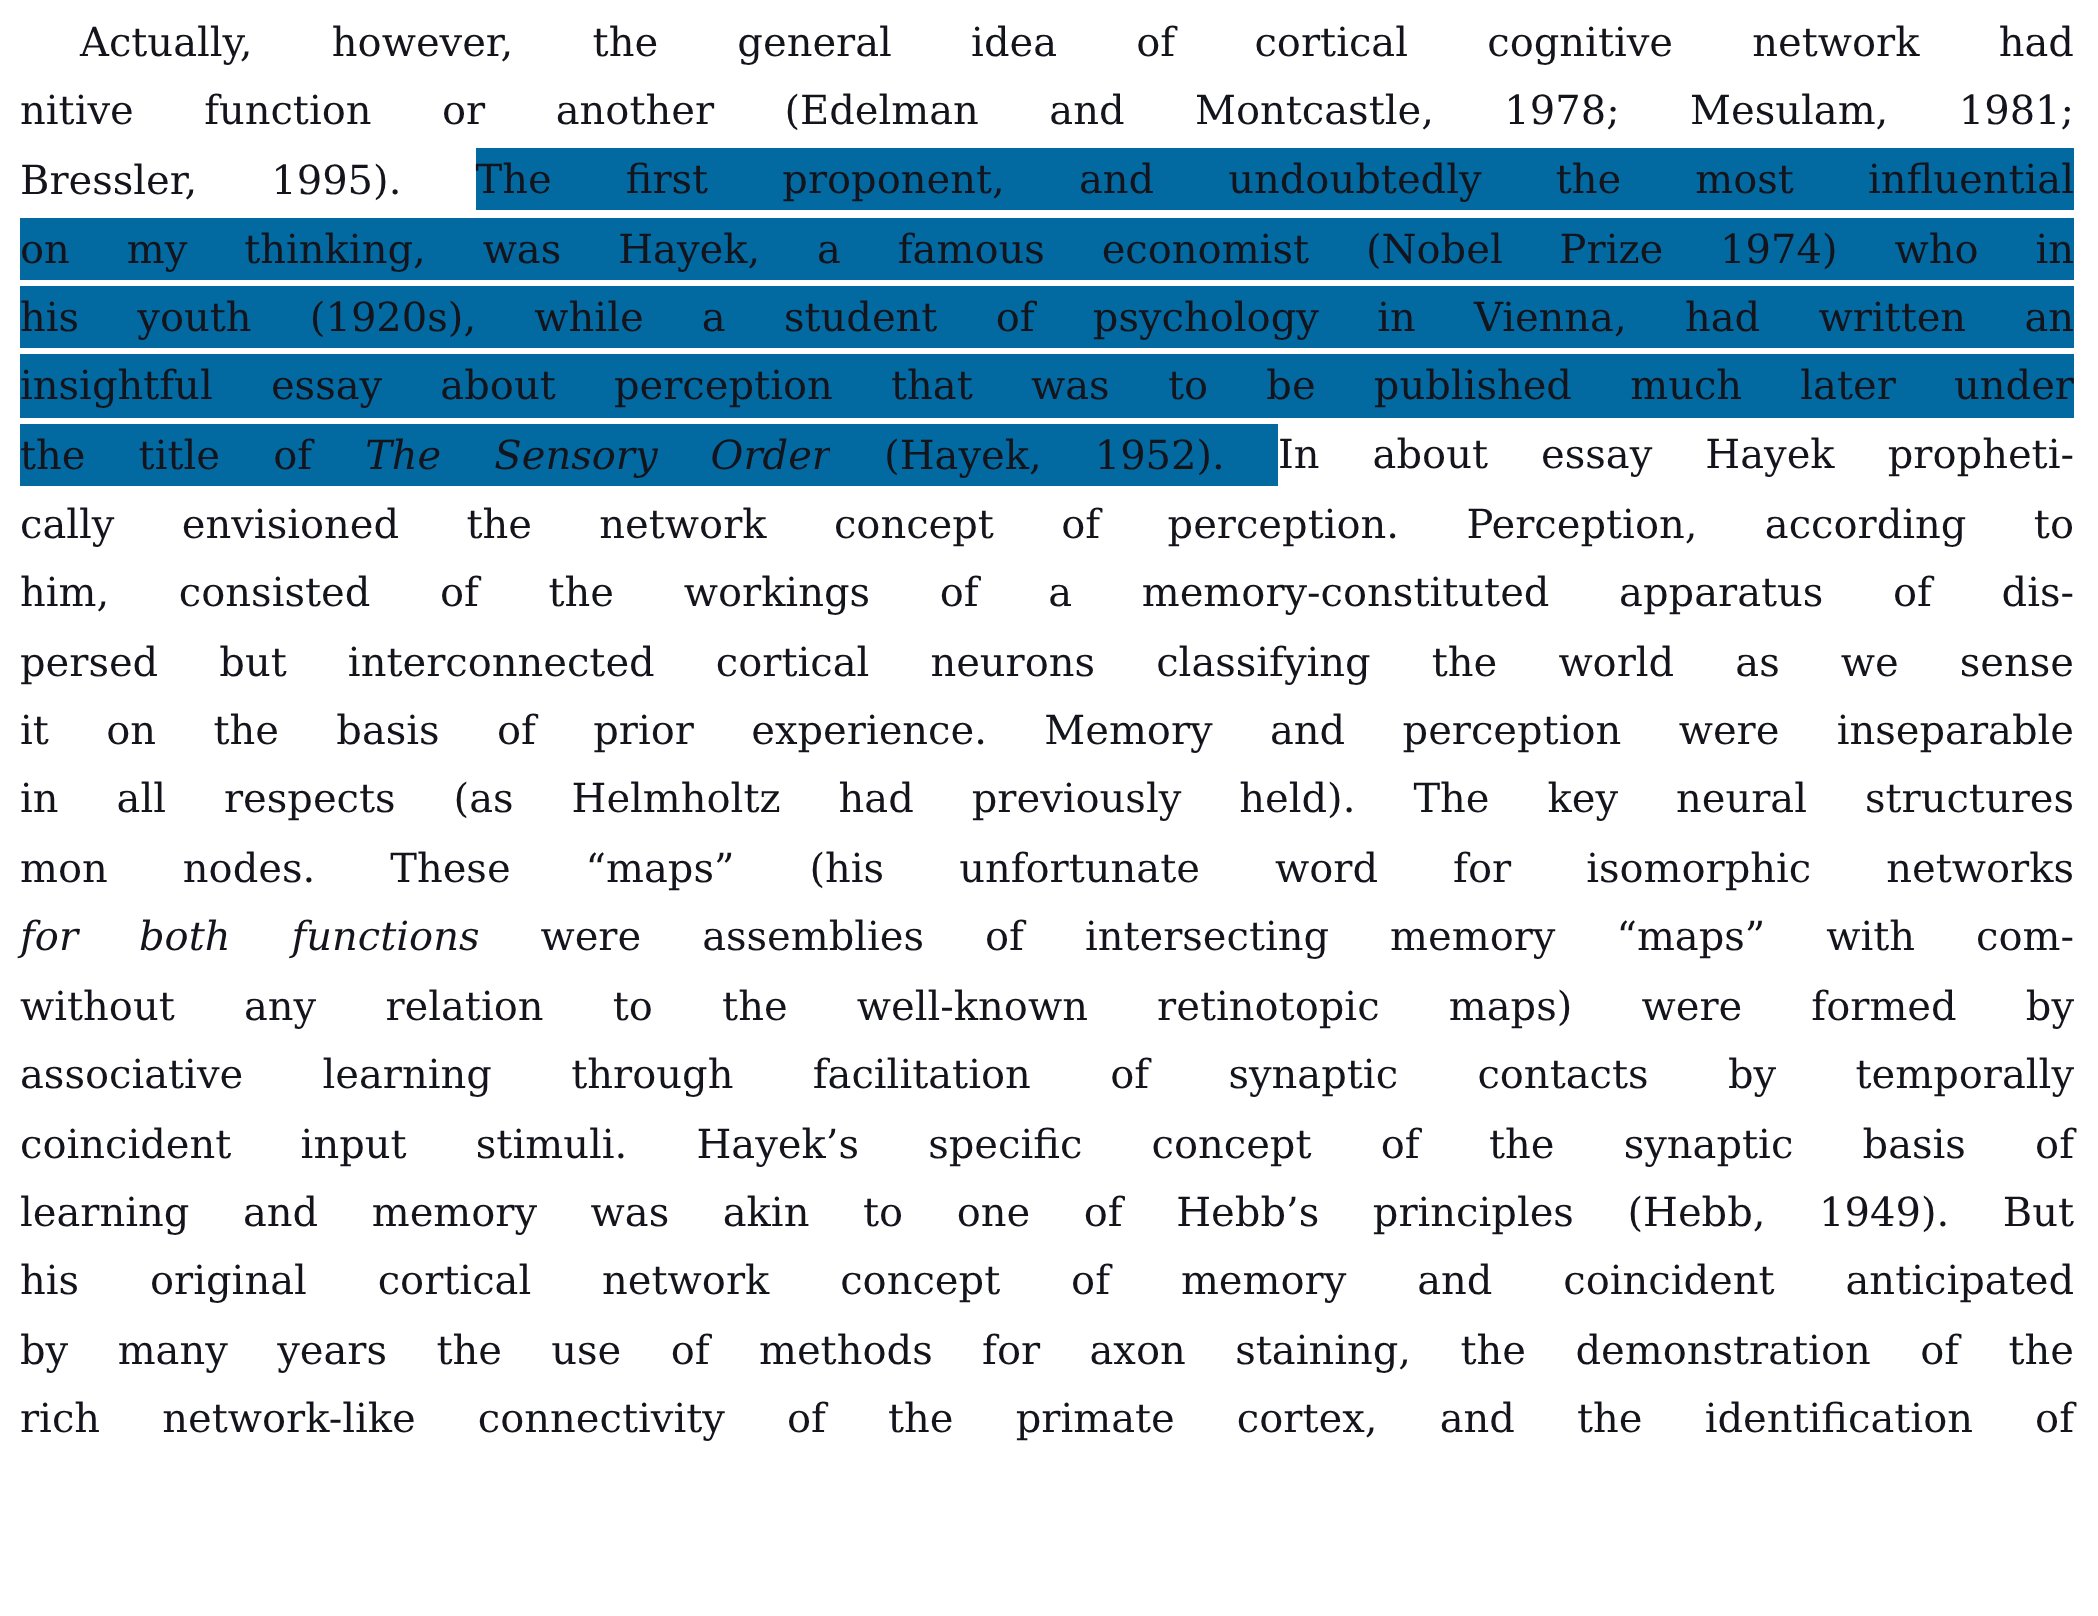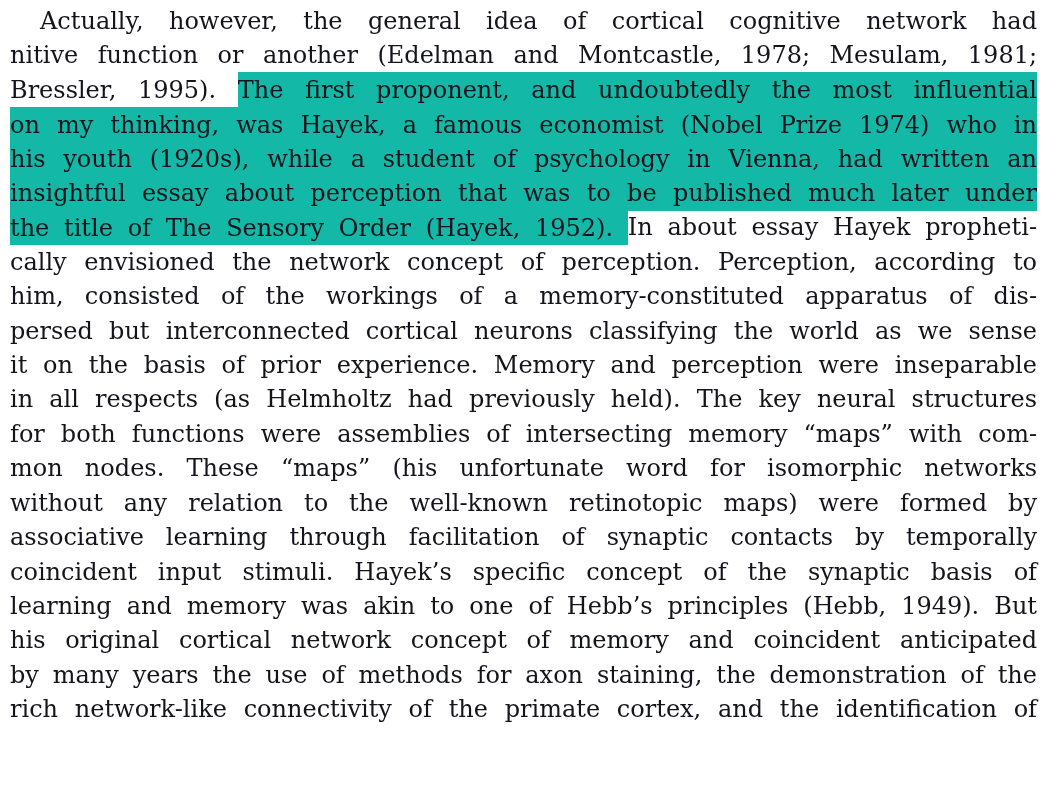--- a/index.html
+++ b/index.html
@@ -14,38 +14,39 @@
     box-sizing: border-box;
     background: #ffffff;
     padding: 4px 12px 0 10px;
     overflow: hidden;
     font-family: "DejaVu Serif", serif;
   }
   .para {
     width: 100%;
   }
   .line {
-    font-size: 24px;
+    font-size: 20px;
     line-height: 34.4px;
     color: #14141c;
     text-align: justify;
     text-align-last: justify;
     white-space: normal;
   }
   .line.last {
     text-align-last: left;
   }
   .line.indent {
     text-indent: 30px;
   }
   .seg { }
   .seg.it {
+    font-style: italic;
   }
   .seg.hl {
-    background-color: #14b8a6;
+    background-color: #0369a1;
     padding-top: 3.6px;
     padding-bottom: 3.6px;
   }
 </style>
 </head>
 <body>
 
 <div class="page">
   <div class="para">
       <div class="line indent"><span class="seg">Actually, however, the general idea of cortical cognitive network had</span></div>
@@ -53,22 +54,22 @@
       <div class="line"><span class="seg">Bressler, 1995). </span><span class="seg hl">The first proponent, and undoubtedly the most influential</span></div>
       <div class="line"><span class="seg hl">on my thinking, was Hayek, a famous economist (Nobel Prize 1974) who in</span></div>
       <div class="line"><span class="seg hl">his youth (1920s), while a student of psychology in Vienna, had written an</span></div>
       <div class="line"><span class="seg hl">insightful essay about perception that was to be published much later under</span></div>
       <div class="line"><span class="seg hl">the title of </span><span class="seg hl it">The Sensory Order</span><span class="seg hl"> (Hayek, 1952). </span><span class="seg">In about essay Hayek propheti-</span></div>
       <div class="line"><span class="seg">cally envisioned the network concept of perception. Perception, according to</span></div>
       <div class="line"><span class="seg">him, consisted of the workings of a memory-constituted apparatus of dis-</span></div>
       <div class="line"><span class="seg">persed but interconnected cortical neurons classifying the world as we sense</span></div>
       <div class="line"><span class="seg">it on the basis of prior experience. Memory and perception were inseparable</span></div>
       <div class="line"><span class="seg">in all respects (as Helmholtz had previously held). The key neural structures</span></div>
+      <div class="line"><span class="seg">mon nodes. These “maps” (his unfortunate word for isomorphic networks</span></div>
       <div class="line"><span class="seg it">for both functions</span><span class="seg"> were assemblies of intersecting memory “maps” with com-</span></div>
-      <div class="line"><span class="seg">mon nodes. These “maps” (his unfortunate word for isomorphic networks</span></div>
       <div class="line"><span class="seg">without any relation to the well-known retinotopic maps) were formed by</span></div>
       <div class="line"><span class="seg">associative learning through facilitation of synaptic contacts by temporally</span></div>
       <div class="line"><span class="seg">coincident input stimuli. Hayek’s specific concept of the synaptic basis of</span></div>
       <div class="line"><span class="seg">learning and memory was akin to one of Hebb’s principles (Hebb, 1949). But</span></div>
       <div class="line"><span class="seg">his original cortical network concept of memory and coincident anticipated</span></div>
       <div class="line"><span class="seg">by many years the use of methods for axon staining, the demonstration of the</span></div>
       <div class="line"><span class="seg">rich network-like connectivity of the primate cortex, and the identification of</span></div>
     </div>
 </div>
 

